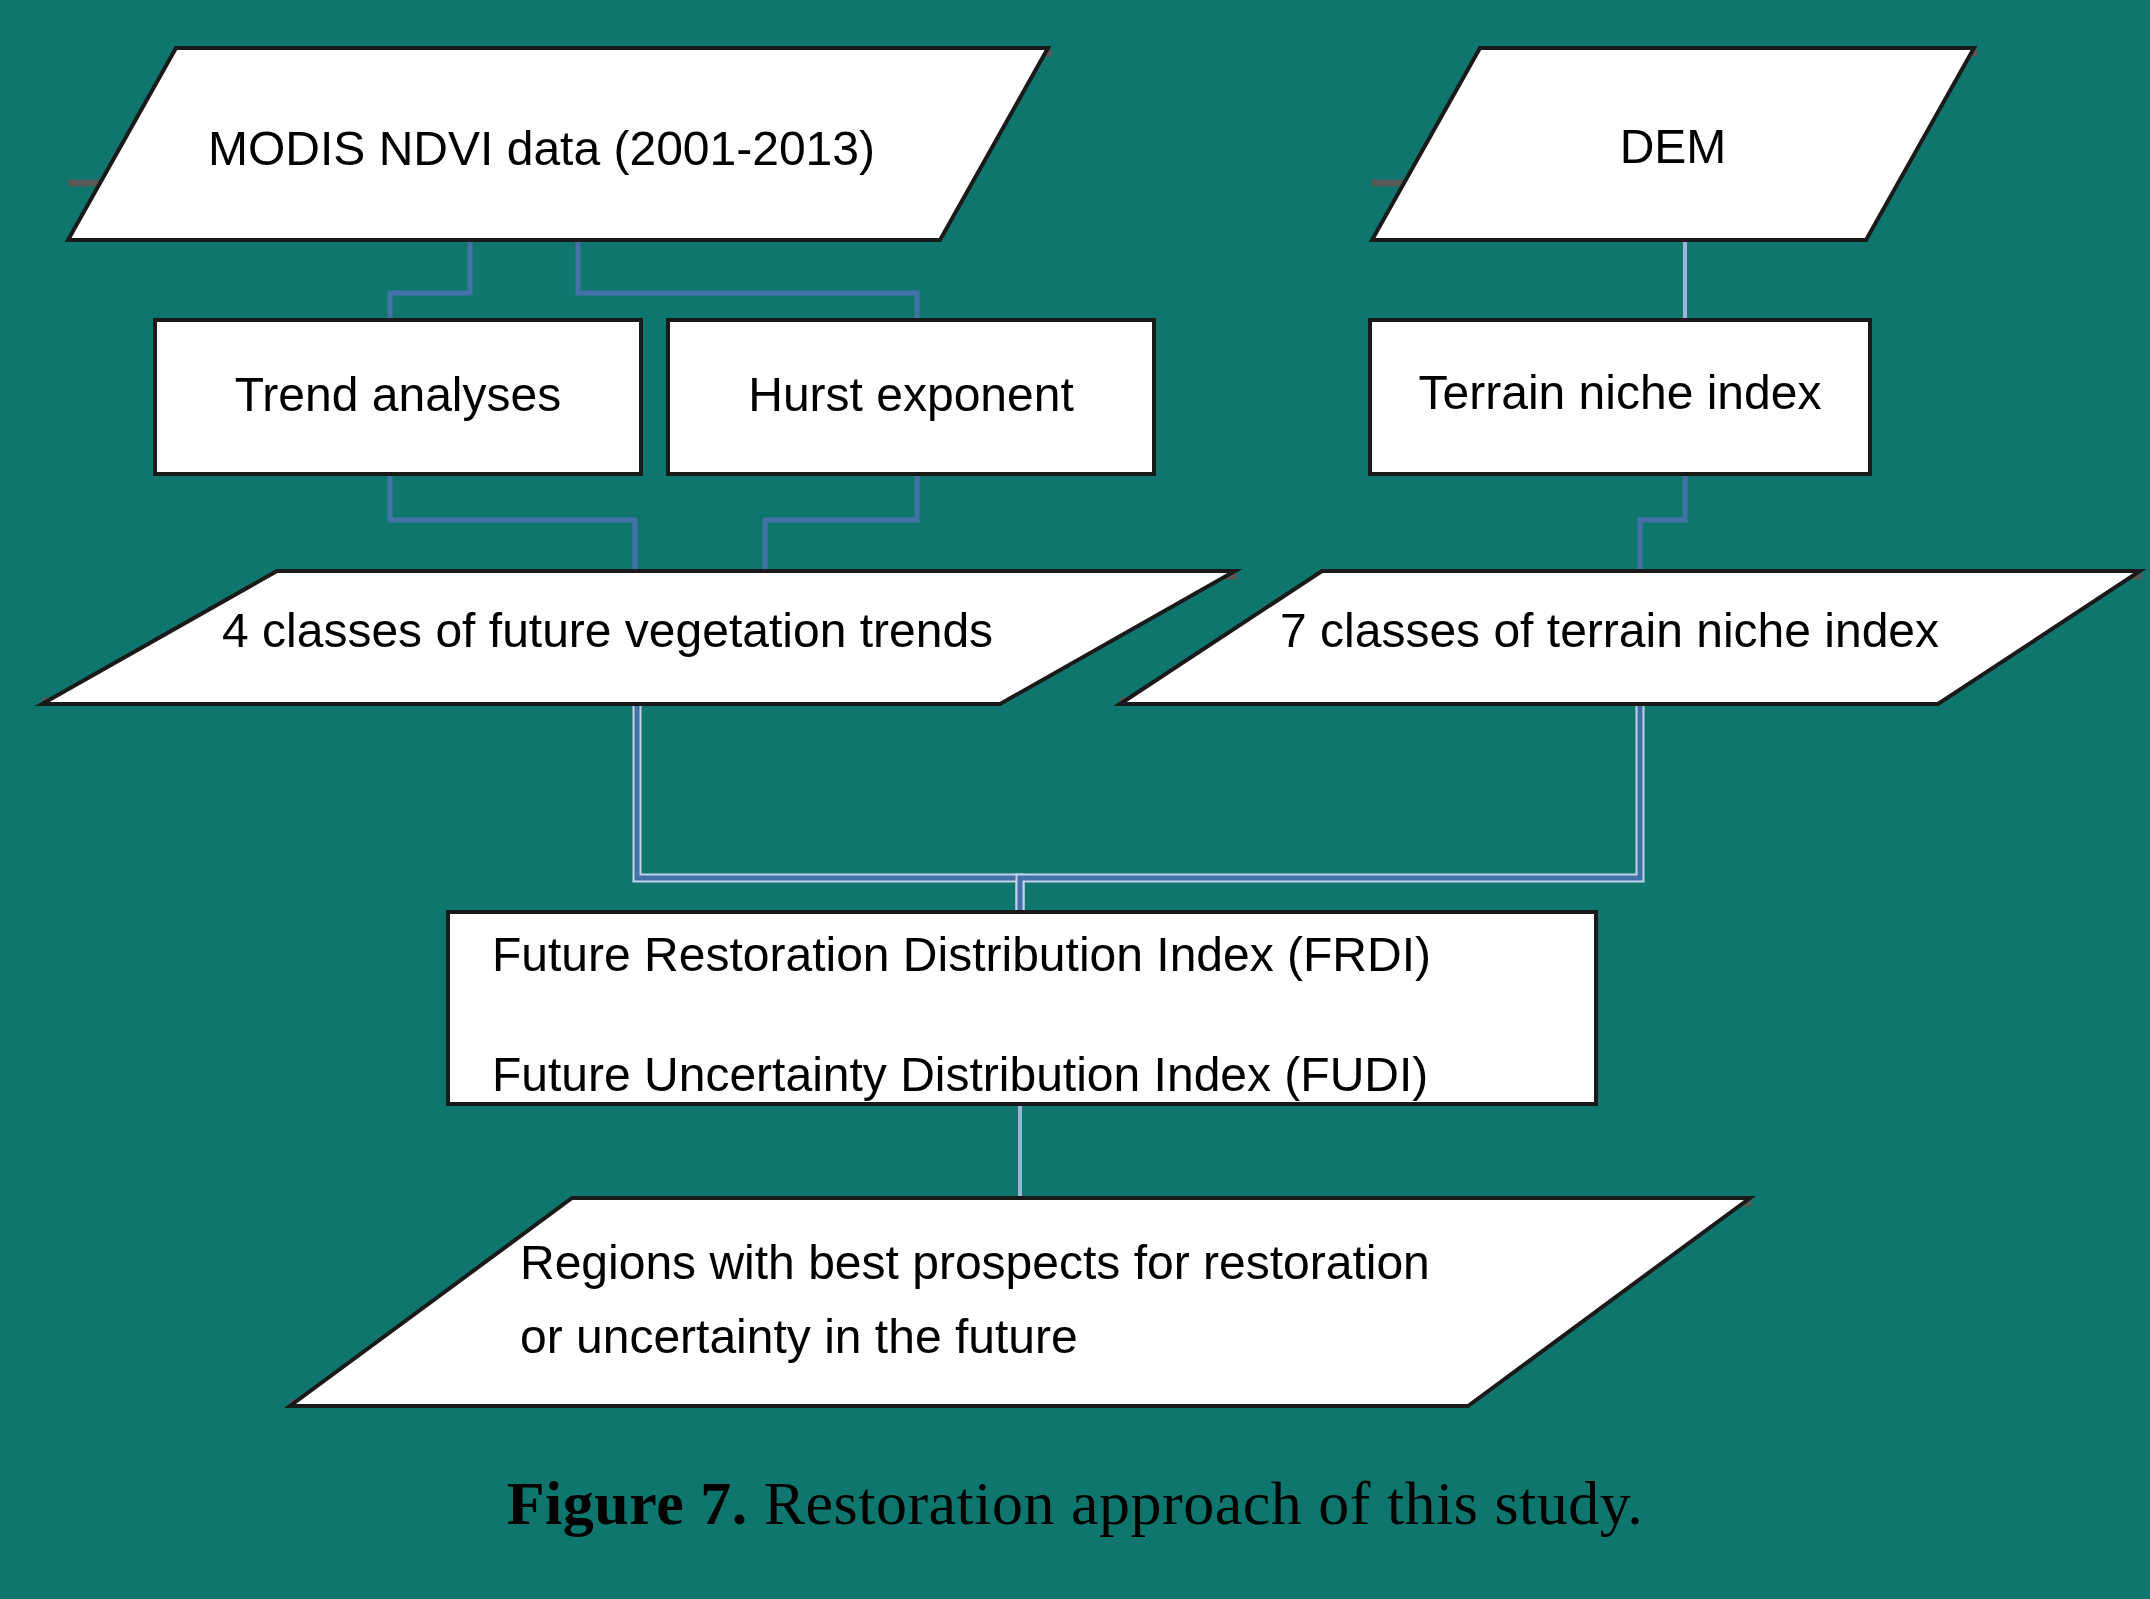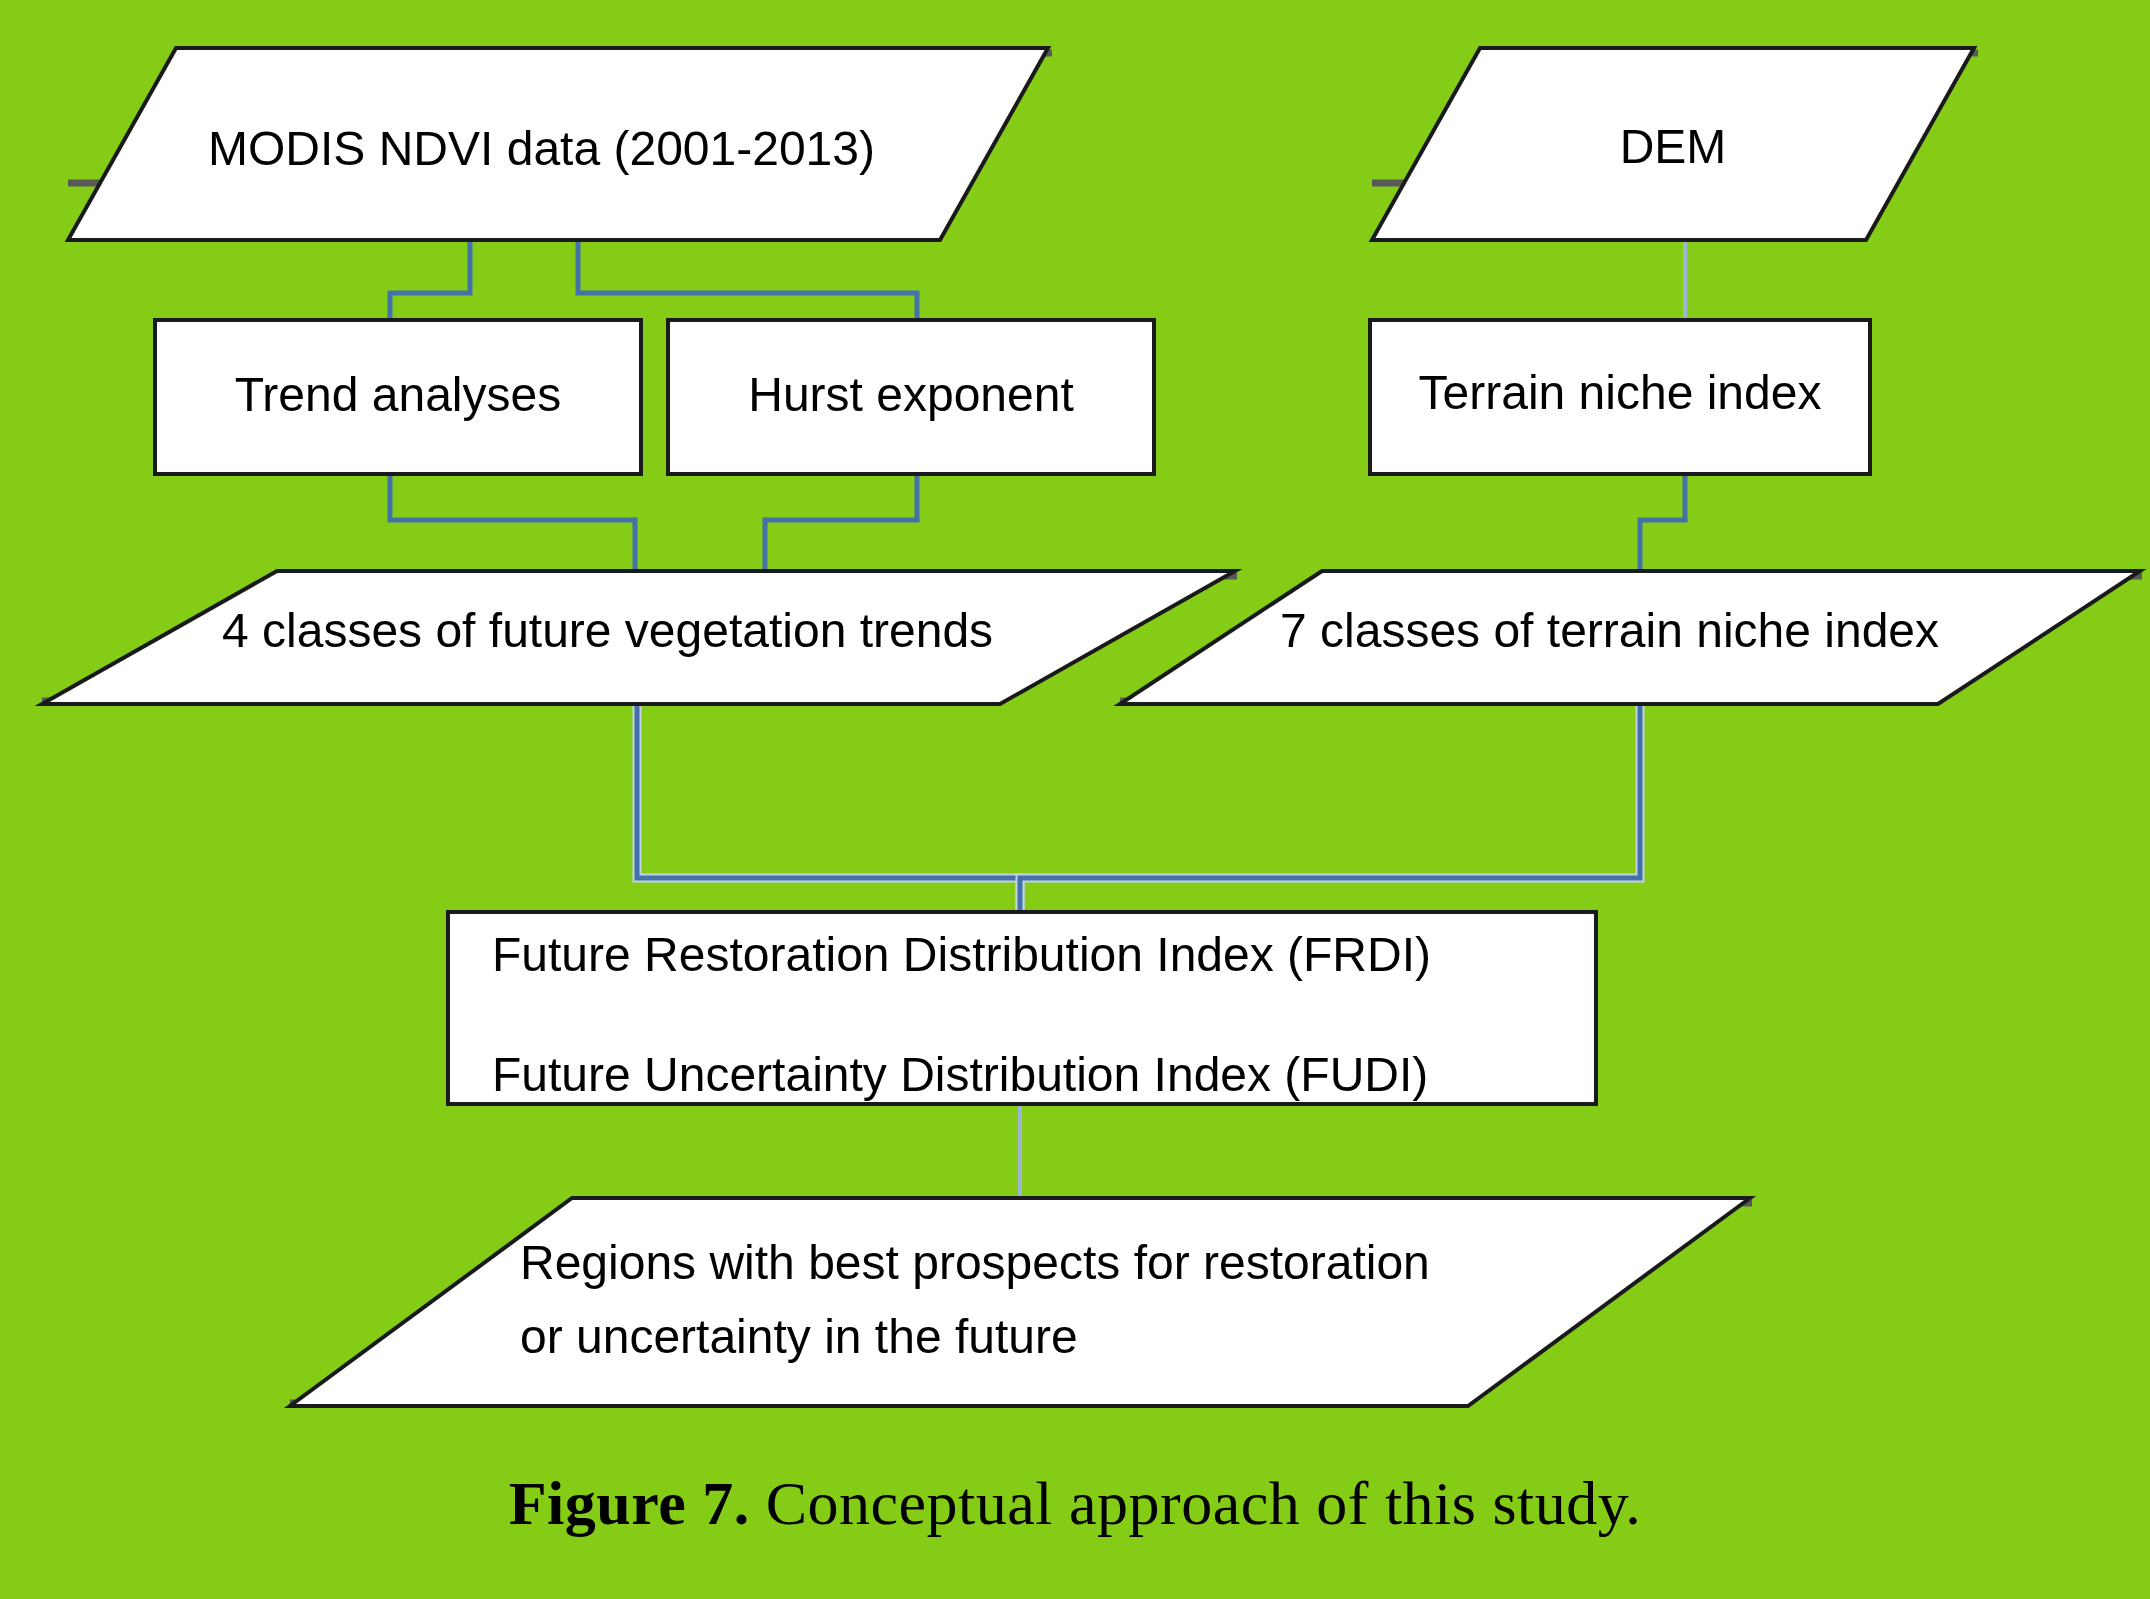--- a/index.html
+++ b/index.html
@@ -7,21 +7,21 @@
     padding: 0;
     background: #ffffff;
   }
   body {
     font-family: "Liberation Sans", sans-serif;
   }
   #figure-root {
     position: relative;
     width: 2150px;
     height: 1599px;
-    background: #84cc16;
+    background: #0f766e;
     overflow: hidden;
   }
   #flow-svg {
     position: absolute;
     left: 0;
     top: 0;
     width: 2150px;
     height: 1599px;
   }
   .shape-outline {
@@ -158,16 +158,16 @@
     <g>
       <path class="shape-shadow" d="M 572 1203 L 1752 1203 M 290 1403 L 1470 1403"></path>
       <path class="shape-outline" d="M 572 1198 L 1750 1198 L 1468 1406 L 290 1406 Z"></path>
       <text class="node-label" x="520" y="1266">Regions with best prospects for restoration</text>
       <text class="node-label" x="520" y="1340">or uncertainty in the future</text>
     </g>
 
   </svg>
 
   <div id="caption">
-    <span class="caption-strong">Figure 7.</span><span> Conceptual approach of this study.</span>
+    <span class="caption-strong">Figure 7.</span><span> Restoration approach of this study.</span>
   </div>
 
 </div>
 
 </body></html>

